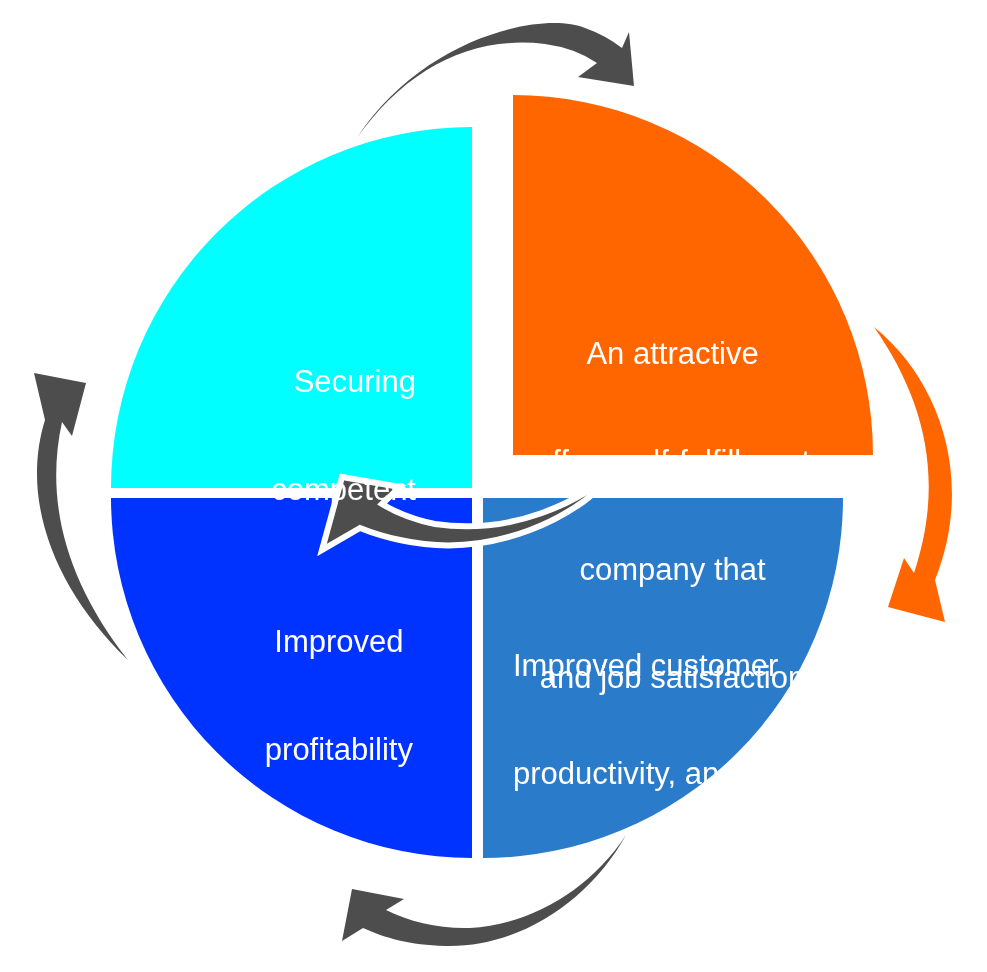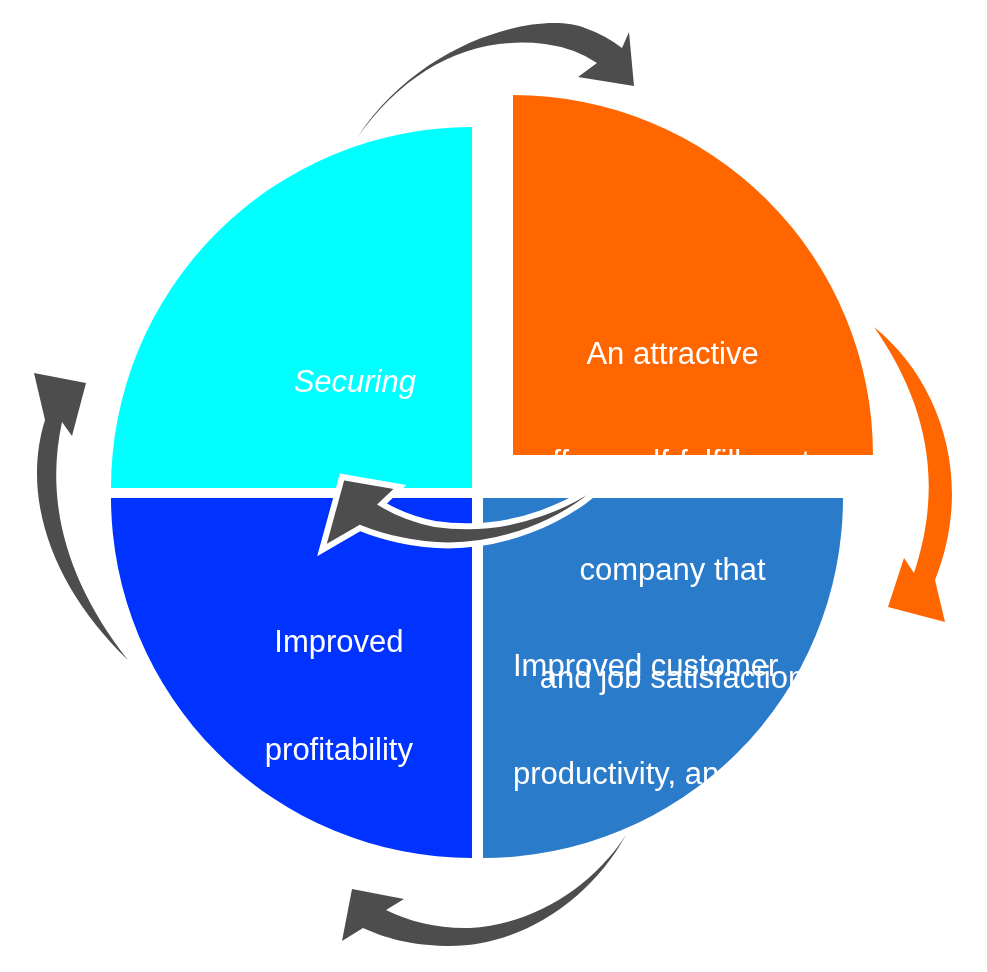--- a/index.html
+++ b/index.html
@@ -7,21 +7,21 @@
   #diagram { position: absolute; left: 0; top: 0; }
   .qlabel {
     position: absolute;
     font-family: "Liberation Sans", sans-serif;
     font-size: 31px;
     line-height: 36px;
     color: #ffffff;
     white-space: pre;
   }
   .qlabel span { display: block; }
-  #label-hr { right: 571px; top: 292px; text-align: right; font-style: italic; }
+  #label-hr { right: 571px; top: 292px; text-align: right; }
   #label-attractive { left: 535px; top: 264px; text-align: center; }
   #label-profit { right: 574px; top: 552px; text-align: center; }
   #label-customer { left: 513px; top: 576px; text-align: left; }
 </style>
 </head>
 <body>
 
 <svg id="diagram" width="987" height="972" viewBox="0 0 987 972">
 
   <path id="q-tl" d="M472,488 L111,488 A361,361 0 0 1 472,127 Z" fill="#00FFFF"></path>
@@ -35,20 +35,21 @@
 
   <path id="arrow-bottom" d="M626,835 C590,900 520,948 445,946 C410,945 385,938 363,928 L342,941 L352,889 L404,899 L386,910 C410,922 440,929 470,928 C530,925 590,890 626,835 Z" fill="#4D4D4D"></path>
 
   <path id="arrow-left" d="M128,660 C55,590 20,500 45,420 L34,373 L86,383 L72,436 L62,422 C45,500 65,580 128,660 Z" fill="#4D4D4D"></path>
 
   <path id="arrow-center" d="M625,462 C580,520 490,560 400,540 Q380,536 360,528 L322,550 L342,477 L400,487 L382,504 Q405,518 435,524 C510,535 580,505 625,462 Z" stroke="#ffffff" stroke-width="6" stroke-linejoin="miter" fill="#4D4D4D"></path>
 </svg>
 
 <div id="label-hr" class="qlabel" style="color: rgb(255, 255, 255);">
   <span>Securing</span>
+  <span>competent</span>
 </div>
 
 <div id="label-attractive" class="qlabel" style="color: rgb(255, 255, 255);">
   <span>An attractive</span>
   <span>offers self-fulfillment</span>
   <span>company that</span>
   <span>and job satisfaction</span>
 </div>
 
 <div id="label-customer" class="qlabel" style="color: rgb(255, 255, 255);">

